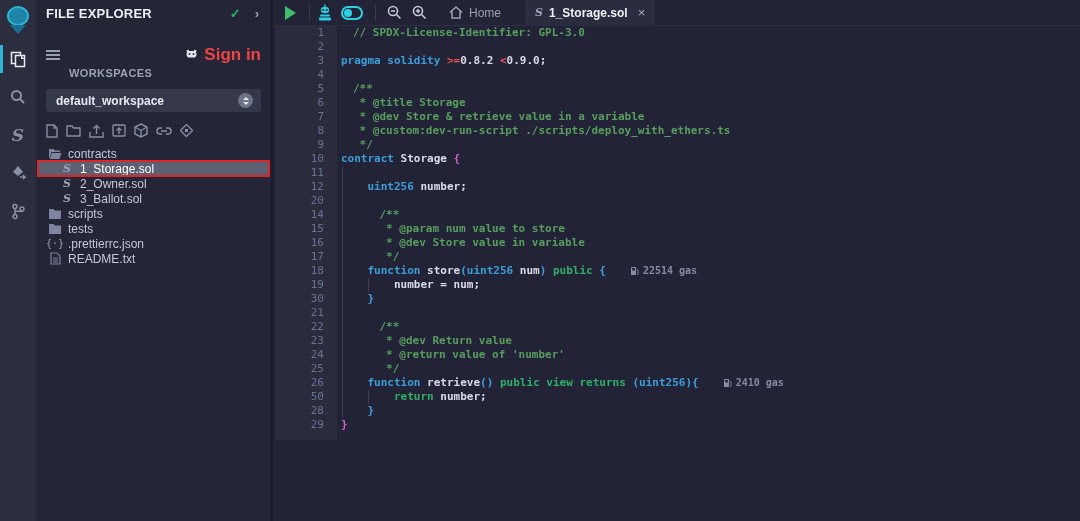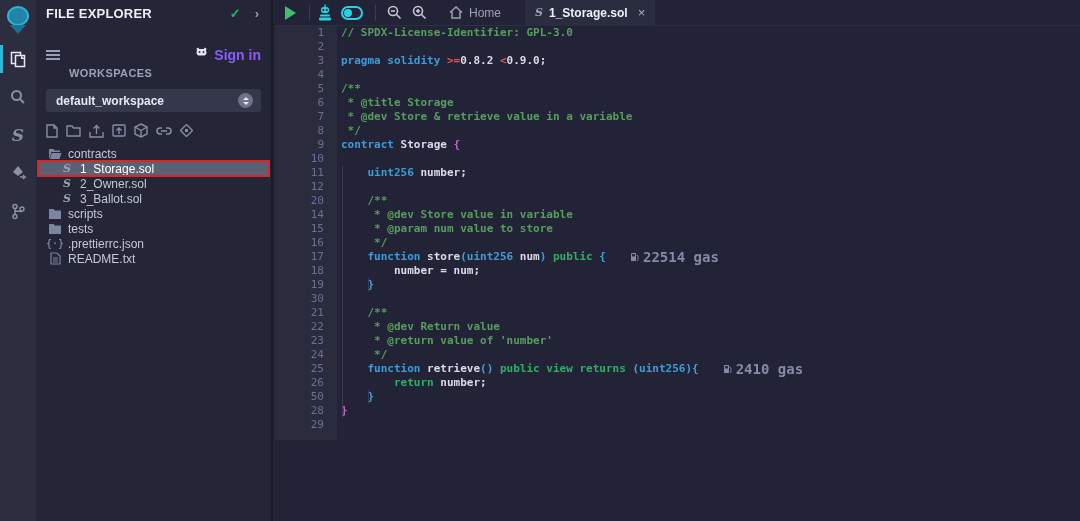--- a/index.html
+++ b/index.html
@@ -31,21 +31,21 @@
   .fp-header { display:flex; align-items:flex-end; padding:6px 12px 2px 10px; }
   .fp-title { font-size:13px; font-weight:bold; color:#eceef4; letter-spacing:.2px; flex:1; }
   .fp-check { color:#27b06a; font-size:13px; font-weight:bold; margin-right:14px; }
   .fp-chevron { color:#9aa0b4; font-size:13px; font-weight:bold; }
   .fp-wsrow { display:flex; align-items:center; padding:8px 10px 4px 10px; }
   .hamburger { width:14px; height:10px; border-top:2px solid #9aa0b4;
                border-bottom:2px solid #9aa0b4; position:relative; margin-right:9px; }
   .hamburger::after { content:""; position:absolute; left:0; top:2px; width:14px;
                height:2px; background:#9aa0b4; }
   .ws-label { flex:1; font-size:11px; font-weight:bold; color:#9ba1b6; letter-spacing:.4px;margin-top:36px; }
-  .signin { display:flex; align-items:flex-start; gap:5px; color:#8b5cf6; font-size:14px;
+  .signin { display:flex; align-items:center; gap:5px; color:#ef4444; font-size:17px;
             font-weight:bold; }
   .dropdown { margin:6px 10px 0 10px; height:23px; background:#35374b; border-radius:3px;
               display:flex; align-items:center; padding:0 8px 0 10px; }
   .dd-text { flex:1; font-size:12px; color:#e6e8f0; font-weight:bold; }
   .dd-circle { width:15px; height:15px; border-radius:50%; background:#6e7488;
                display:flex; flex-direction:column; align-items:center; justify-content:center; }
   .dd-circle span { display:block; width:0; height:0; border-left:3px solid transparent;
                border-right:3px solid transparent; }
   .dd-up { border-bottom:3px solid #e8eaf0; margin-bottom:2px; }
   .dd-down { border-top:3px solid #e8eaf0; }
@@ -84,28 +84,28 @@
 
   .gutter { position:absolute; left:0; top:26px; width:62px; bottom:0; background:#2a2c3e; }
   .lnum { height:14px; line-height:14px; text-align:right; padding-right:13px;
           font-family:"DejaVu Sans Mono", monospace; font-size:11px; color:#6a7195; }
   .code-area { position:absolute; left:62px; top:26px; right:0; bottom:0;
                padding-top:0; }
   .code-line { height:14px; line-height:14px; white-space:pre;
                font-family:"DejaVu Sans Mono", monospace; font-size:11px;
                font-weight:bold; padding-left:4px; }
   .tk-plain   { color:#d8dbe8; }
-  .tk-comment { color:#579e5d; }
+  .tk-comment { color:#579e5d;margin-left:12px; }
   .tk-keyword { color:#3c9cd7; }
   .tk-green   { color:#2fae64; }
   .tk-operator{ color:#e35151; }
   .tk-brace1  { color:#d161c9; }
   .tk-brace2  { color:#42a0dd; }
   .gas-widget { display:inline-flex; align-items:center; gap:4px; margin-left:24px;
-                color:#858aa6; font-size:14px; font-weight:bold; vertical-align:top; }
+                color:#858aa6; font-size:10px; font-weight:bold; vertical-align:top; }
   .indent-guide { position:absolute; width:1px; background:#3a3d55; }
 </style>
 </head>
 <body>
 
 <div class="app">
 
   <div class="activity-bar">
     <div class="act-item logo">
       <div class="logo-mark">
@@ -340,28 +340,29 @@
         <div class="lnum">29</div>
       </div>
     <div class="code-area" id="codeArea">
         <div class="code-line"><span class="tk-comment">// SPDX-License-Identifier: GPL-3.0</span></div>
         <div class="code-line"></div>
         <div class="code-line"><span class="tk-keyword">pragma solidity </span><span class="tk-operator">&gt;=</span><span class="tk-plain">0.8.2 </span><span class="tk-operator">&lt;</span><span class="tk-plain">0.9.0;</span></div>
         <div class="code-line"></div>
         <div class="code-line"><span class="tk-comment">/**</span></div>
         <div class="code-line"><span class="tk-comment"> * @title Storage</span></div>
         <div class="code-line"><span class="tk-comment"> * @dev Store &amp; retrieve value in a variable</span></div>
+        <div class="code-line"><span class="tk-comment"> * @custom:dev-run-script ./scripts/deploy_with_ethers.ts</span></div>
         <div class="code-line"><span class="tk-comment"> */</span></div>
         <div class="code-line"><span class="tk-keyword">contract </span><span class="tk-plain">Storage </span><span class="tk-brace1">{</span></div>
         <div class="code-line"></div>
         <div class="code-line"><span class="tk-plain">    </span><span class="tk-keyword">uint256 </span><span class="tk-plain">number;</span></div>
         <div class="code-line"></div>
         <div class="code-line"><span class="tk-comment">    /**</span></div>
+        <div class="code-line"><span class="tk-comment">     * @param num value to store</span></div>
         <div class="code-line"><span class="tk-comment">     * @dev Store value in variable</span></div>
-        <div class="code-line"><span class="tk-comment">     * @param num value to store</span></div>
         <div class="code-line"><span class="tk-comment">     */</span></div>
         <div class="code-line"><span class="tk-plain">    </span><span class="tk-keyword">function </span><span class="tk-plain">store</span><span class="tk-brace2">(</span><span class="tk-keyword">uint256 </span><span class="tk-plain">num</span><span class="tk-brace2">)</span><span class="tk-plain"> </span><span class="tk-green">public </span><span class="tk-brace2">{</span><span class="gas-widget"><svg width="9" height="10" viewBox="0 0 9 10" fill="currentColor">
               <rect x="1" y="1" width="5" height="8" rx="0.5"></rect>
               <rect x="2" y="2" width="3" height="2.5" fill="#2a2c3e"></rect>
               <path d="M6.5 3 L8 4 V8 A1 1 0 0 1 7 8.8" stroke="currentColor" stroke-width="0.9" fill="none"></path>
             </svg><span>22514 gas</span></span></div>
         <div class="code-line"><span class="tk-plain">        number = num;</span></div>
         <div class="code-line"><span class="tk-plain">    </span><span class="tk-brace2">}</span></div>
         <div class="code-line"></div>
         <div class="code-line"><span class="tk-comment">    /**</span></div>

